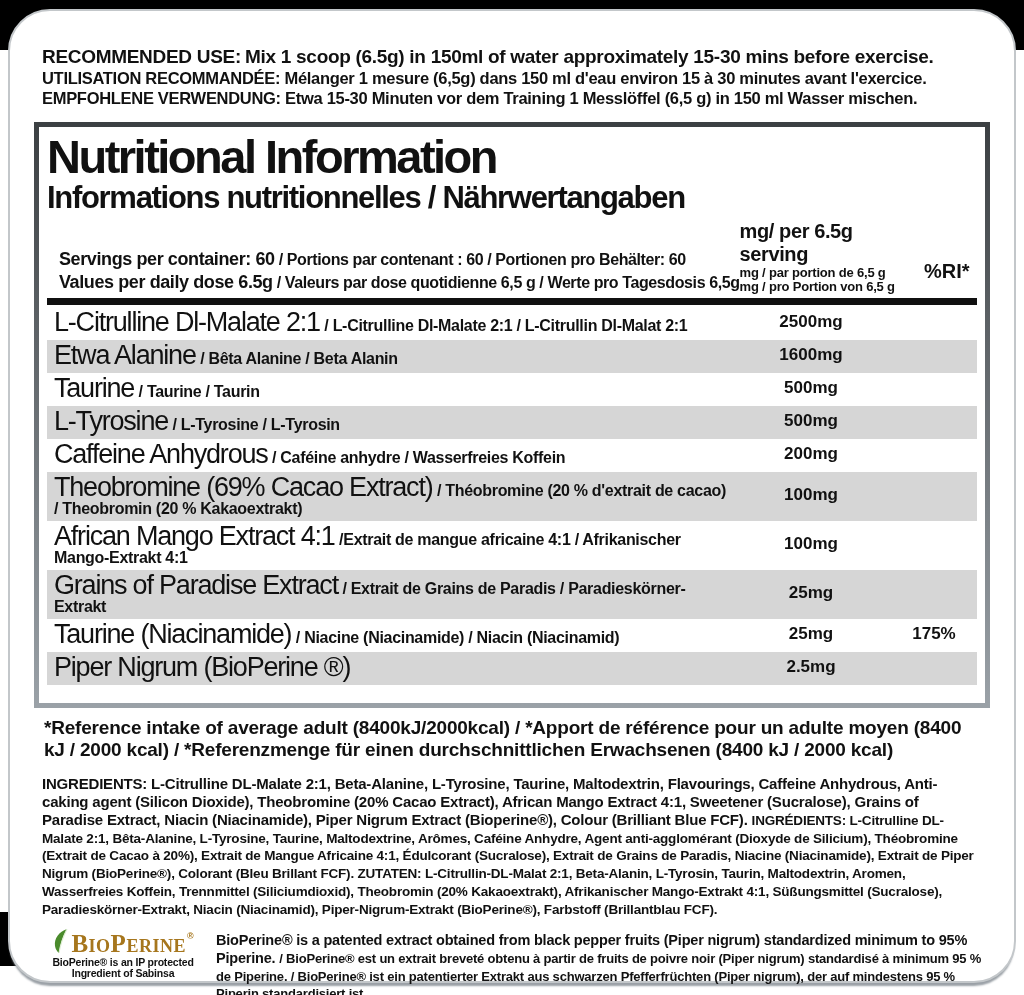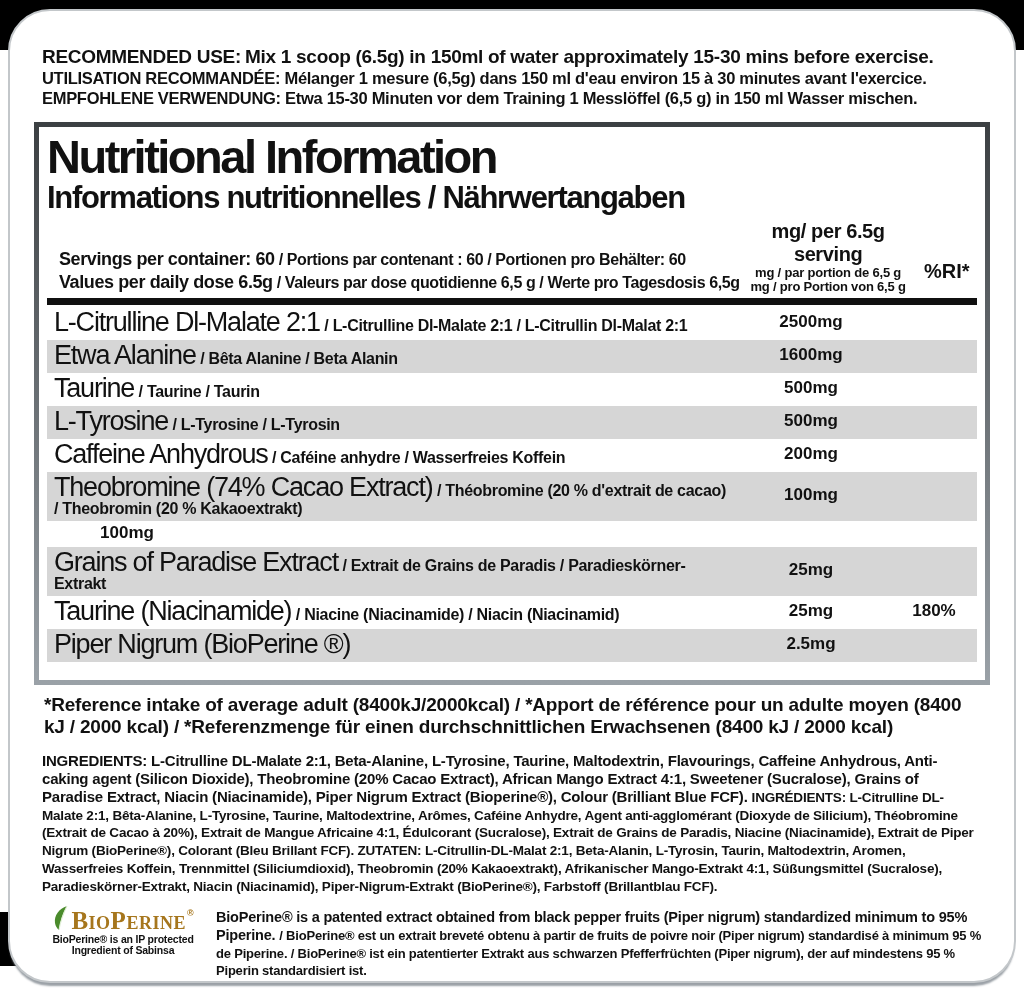--- a/index.html
+++ b/index.html
@@ -35,21 +35,21 @@
     padding:8px 8px 0;
   }
   .panel-title { font-size:47px; font-weight:700; letter-spacing:-2.5px; line-height:0.95; }
   .panel-subtitle { font-size:31px; font-weight:700; letter-spacing:-1.3px; line-height:1.0; margin-top:2px; }
 
   .head-row { display:flex; align-items:flex-end; margin-top:7px; }
   .head-left { flex:1; }
   .serv-line { line-height:1.3; letter-spacing:-0.4px; white-space:nowrap; }
   .serv-line .en { font-size:18px; font-weight:600;margin-left:12px; }
   .serv-line .frde { font-size:16px; font-weight:600; }
-  .head-amount { width:252px; text-align:center; }
+  .head-amount { width:252px; text-align:left; }
   .head-amount-main { font-size:20px; font-weight:600; letter-spacing:-0.4px; }
   .head-amount-sub  { font-size:13px; font-weight:600; line-height:1.1; letter-spacing:-0.2px; }
   .head-ri { width:86px; text-align:center; font-size:20px; font-weight:600; padding-bottom:12px; }
 
   .divider { height:7px; background:#101010; margin:3px 0 2px; }
 
   
   .rows { padding:0; }
   .row { display:flex; align-items:center; padding:2px 0 4px; }
   .row:nth-child(even) { background: var(--stripe-gray, #d6d6d6); }
@@ -144,37 +144,38 @@
         <div class="cell-name"><span class="row-name">L-Tyrosine</span> <span class="row-sub">/ L-Tyrosine / L-Tyrosin</span></div>
         <div class="cell-amount">500mg</div>
         <div class="cell-ri"></div>
       </div>
       <div class="row">
         <div class="cell-name"><span class="row-name">Caffeine Anhydrous</span> <span class="row-sub">/ Caféine anhydre / Wasserfreies Koffein</span></div>
         <div class="cell-amount">200mg</div>
         <div class="cell-ri"></div>
       </div>
       <div class="row">
-        <div class="cell-name"><span class="row-name">Theobromine (74% Cacao Extract)</span> <span class="row-sub">/ Théobromine (20 % d'extrait de cacao) / Theobromin (20 % Kakaoextrakt)</span></div>
+        <div class="cell-name"><span class="row-name">Theobromine (69% Cacao Extract)</span> <span class="row-sub">/ Théobromine (20 % d'extrait de cacao) / Theobromin (20 % Kakaoextrakt)</span></div>
         <div class="cell-amount">100mg</div>
         <div class="cell-ri"></div>
       </div>
       <div class="row">
+        <div class="cell-name"><span class="row-name">African Mango Extract 4:1</span> <span class="row-sub">/Extrait de mangue africaine 4:1 / Afrikanischer Mango-Extrakt 4:1</span></div>
         <div class="cell-amount">100mg</div>
         <div class="cell-ri"></div>
       </div>
       <div class="row">
         <div class="cell-name"><span class="row-name">Grains of Paradise Extract</span> <span class="row-sub">/ Extrait de Grains de Paradis / Paradieskörner-Extrakt</span></div>
         <div class="cell-amount">25mg</div>
         <div class="cell-ri"></div>
       </div>
       <div class="row">
         <div class="cell-name"><span class="row-name">Taurine (Niacinamide)</span> <span class="row-sub">/ Niacine (Niacinamide) / Niacin (Niacinamid)</span></div>
         <div class="cell-amount">25mg</div>
-        <div class="cell-ri">180%</div>
+        <div class="cell-ri">175%</div>
       </div>
       <div class="row">
         <div class="cell-name"><span class="row-name">Piper Nigrum (BioPerine ®)</span> <span class="row-sub"></span></div>
         <div class="cell-amount">2.5mg</div>
         <div class="cell-ri"></div>
       </div>
     </div>
     <div class="panel-space"></div>
   </div>
 

